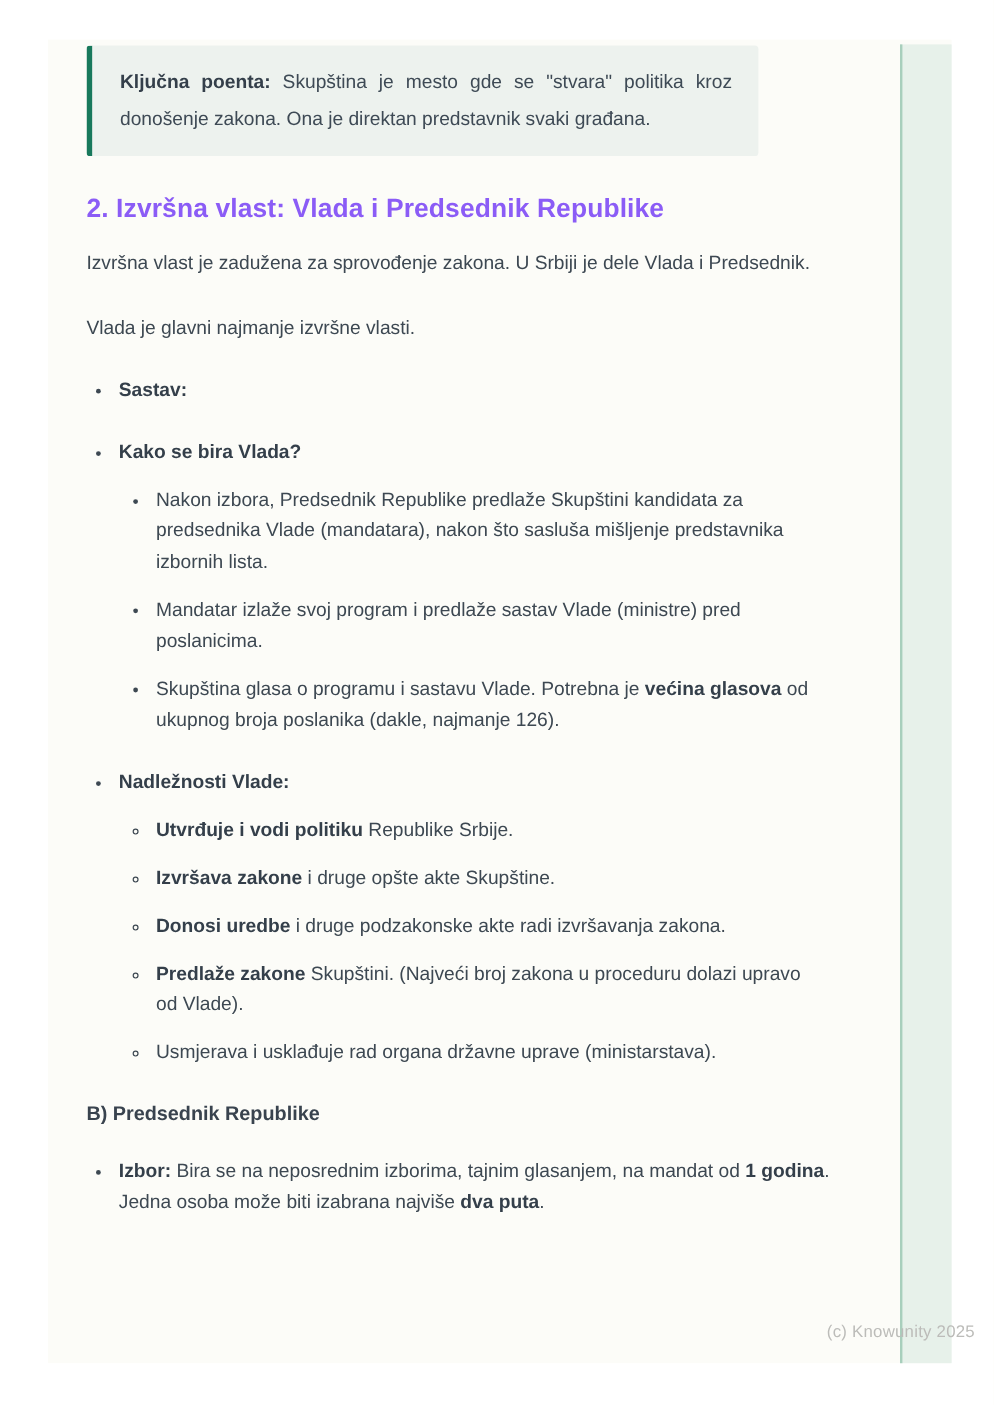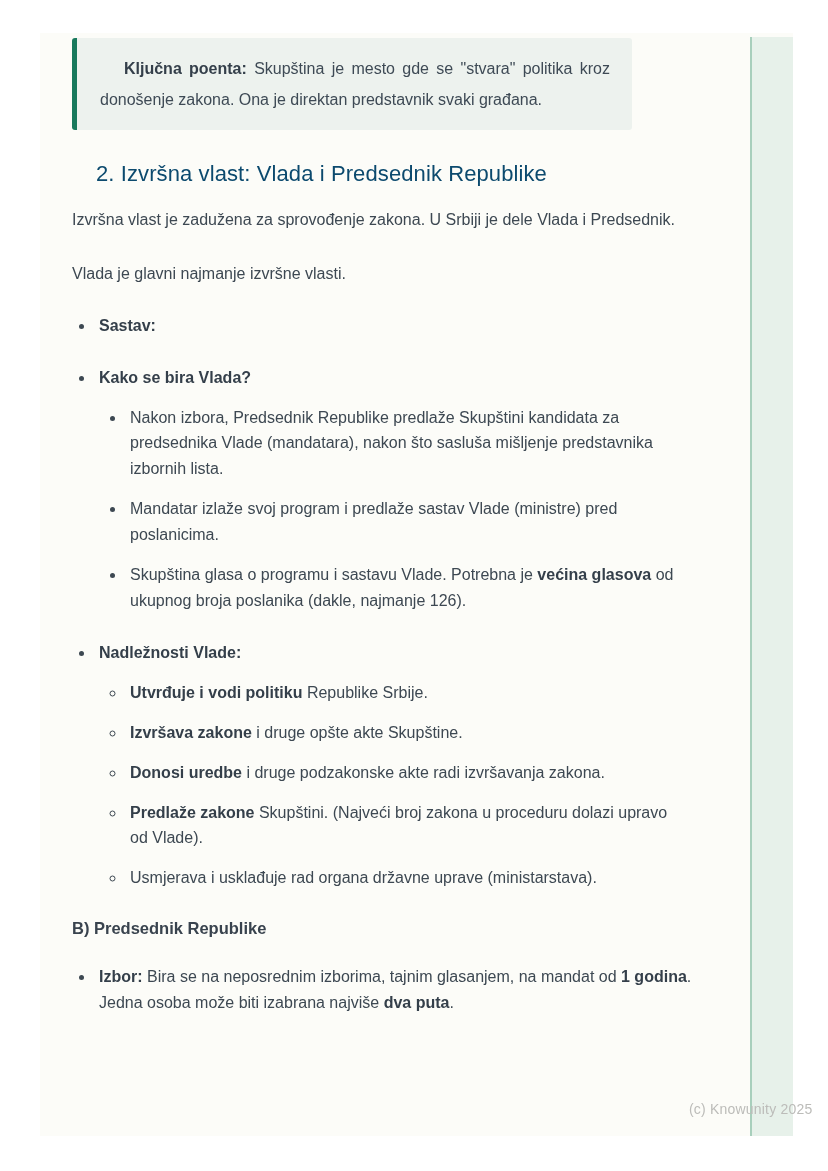--- a/index.html
+++ b/index.html
@@ -35,28 +35,27 @@
   .callout {
     width: 560px;
     background: #edf2ee;
     border-left: 5px solid #18795c;
     border-radius: 3px;
     padding: 15px 22px 15px 23px;
     line-height: 1.95;
     text-align: justify;
     color: #3e4a55;
   }
-  .callout b { color: #343f4a; margin-left: 24px; }
+  .callout b { color: #343f4a; }
   h2.section-heading {
     margin-top: 31px;
     font-size: 22px;
-    font-weight: 400;
-    color: #0c4a6e;
+    font-weight: 700;
+    color: #8b5cf6;
     letter-spacing: 0.1px;
-    margin-left: 24px;
   }
   p.para {
     margin-top: 19px;
     width: 646px;
     line-height: 1.8;
     text-align: justify;
   }
   h3.sub-heading {
     margin-top: 28px;
     font-size: 16.5px;

